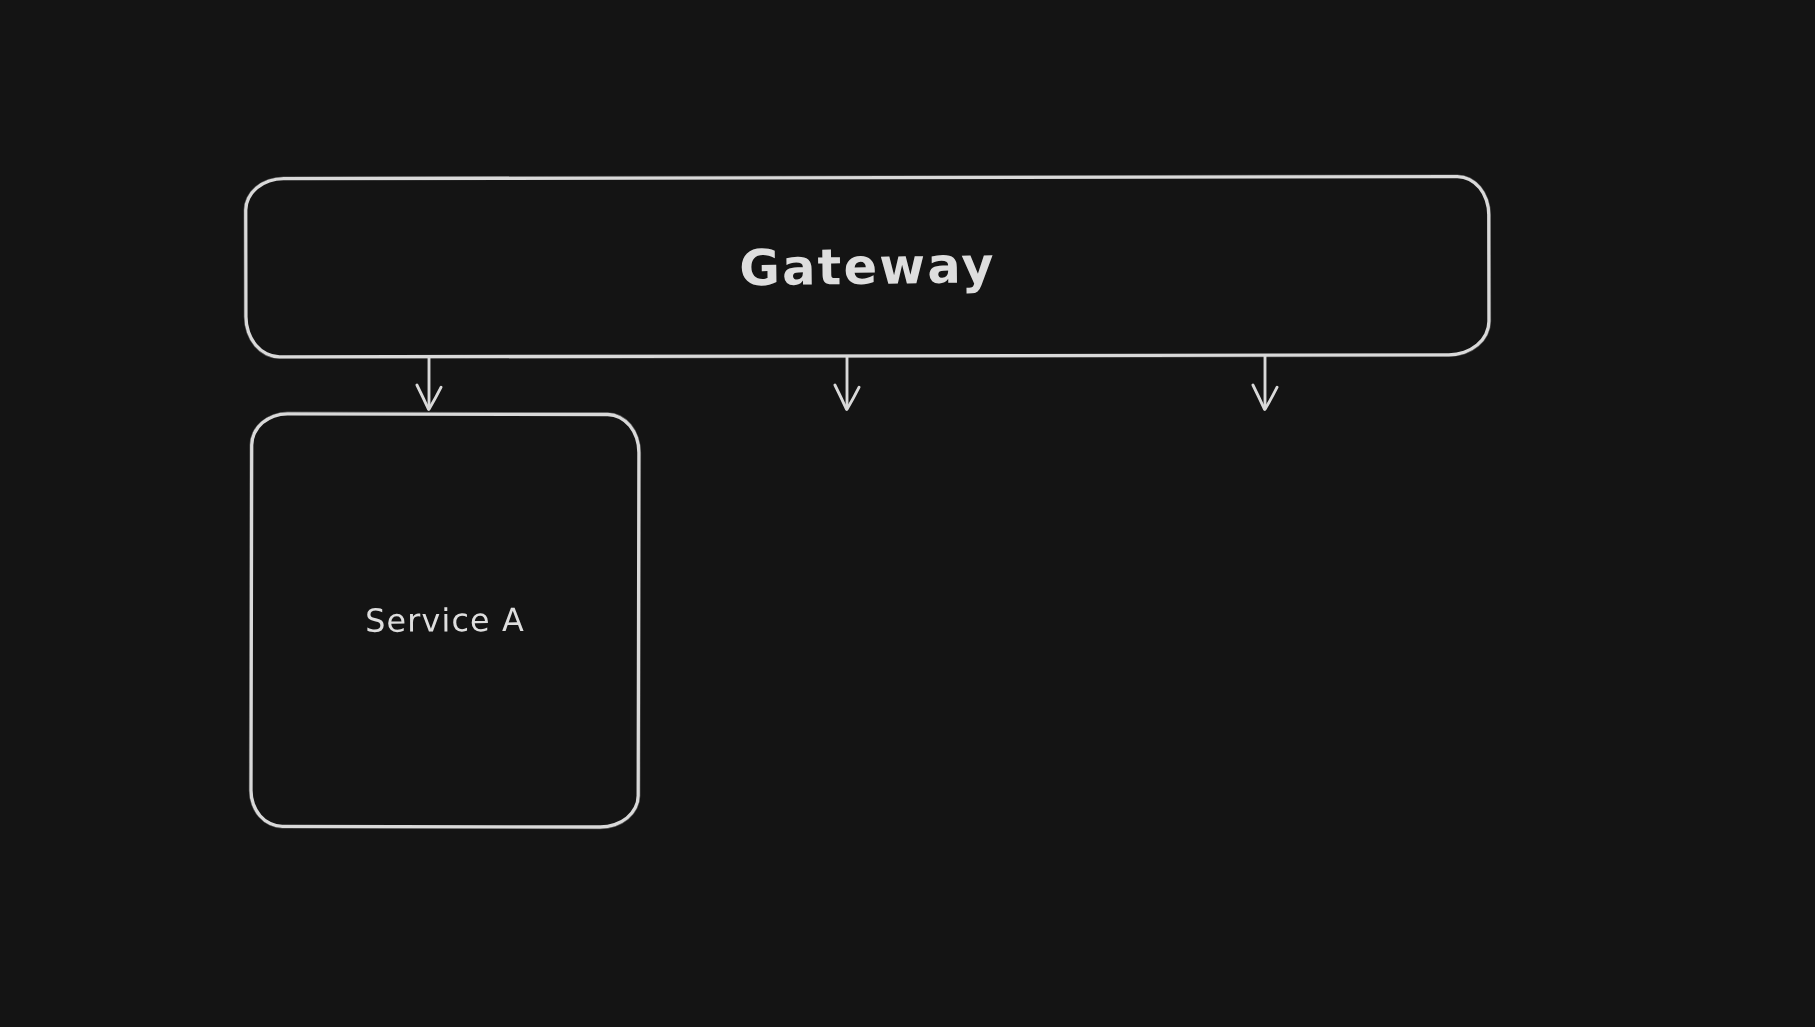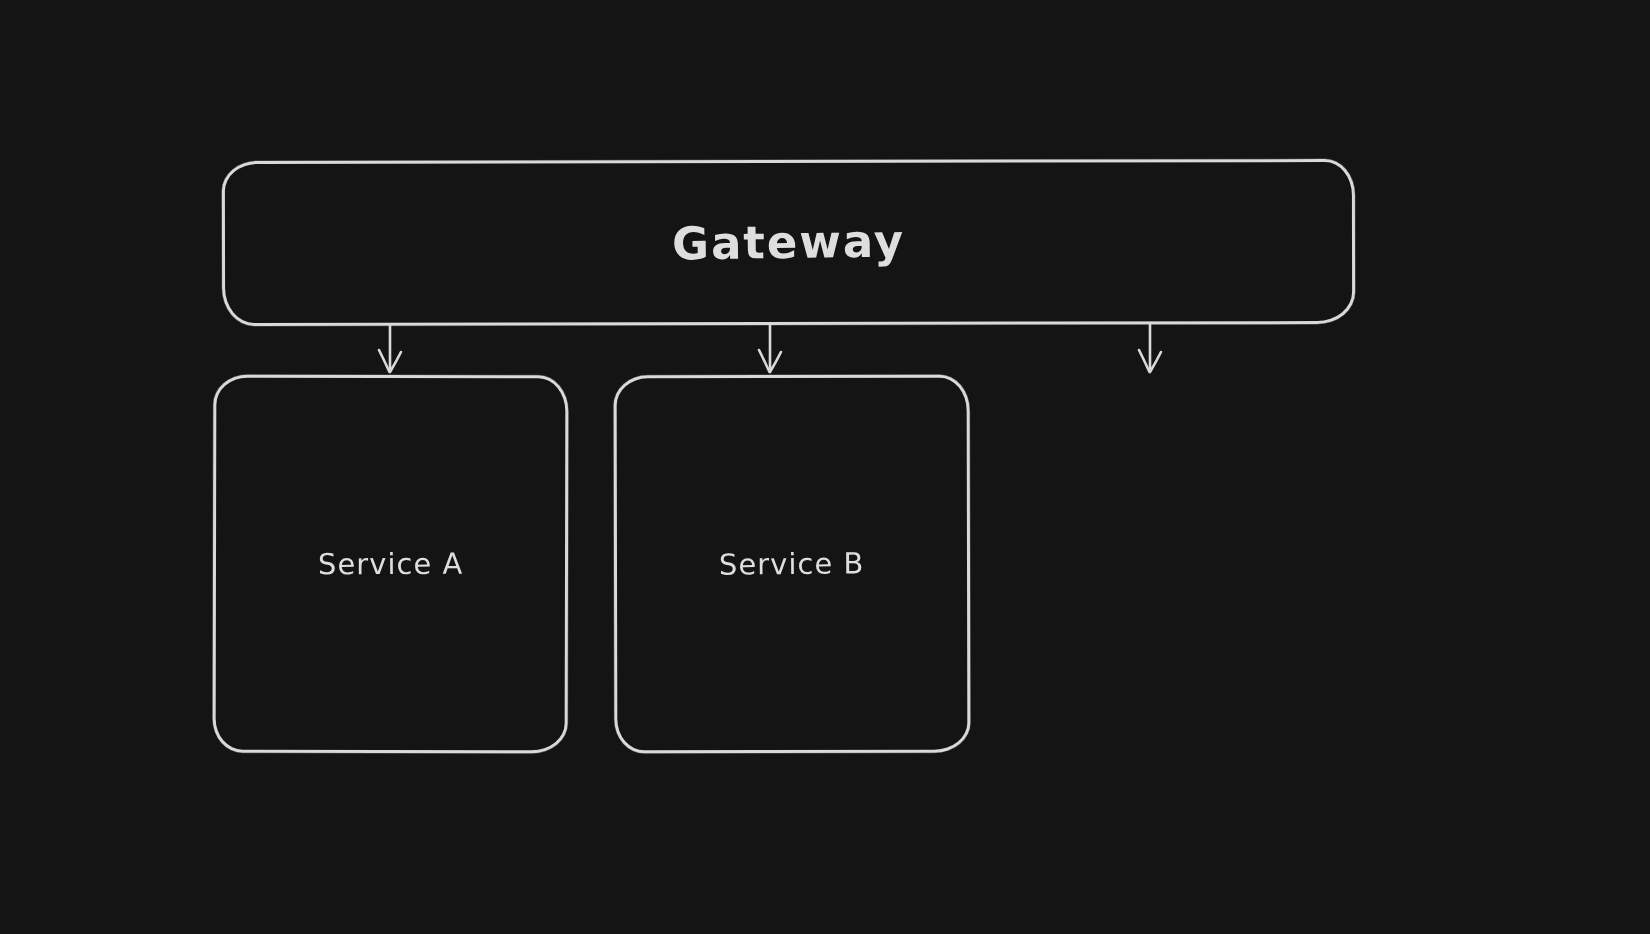--- a/index.html
+++ b/index.html
@@ -44,21 +44,21 @@
   .node-service {
     top: 375px;
     height: 378px;
     border-radius: 34px 30px 36px 30px / 30px 36px 30px 34px;
   }
   .node-service .node-label {
     font-size: 29px;
     letter-spacing: 1px;
     transform: rotate(-0.4deg);
   }
-  .node-service-a { left: 213px; width: 355px; transform: rotate(0.12deg); }
+  .node-service-a { left: 227px; width: 355px; transform: rotate(0.12deg); }
   .node-service-b { left: 614px; width: 356px; transform: rotate(-0.12deg); }
   .node-service-c { left: 1000px; width: 358px; transform: rotate(0.1deg); }
   .arrow {
     position: absolute;
     top: 323px;
     width: 34px;
     height: 52px;
   }
   .arrow svg { display: block; width: 100%; height: 100%; }
   .arrow-a { left: 373px; }
@@ -93,18 +93,15 @@
       <path d="M17,1 L17,48" stroke="#d9d9d9" stroke-width="2.6" fill="none" stroke-linecap="round"></path>
       <path d="M6,27 Q11,37 16.5,49" stroke="#d9d9d9" stroke-width="2.6" fill="none" stroke-linecap="round"></path>
       <path d="M28,29 Q23,39 17,49" stroke="#d9d9d9" stroke-width="2.6" fill="none" stroke-linecap="round"></path>
     </svg>
   </div>
 
   <div class="node node-service node-service-a">
     <span class="node-label">Service A</span>
   </div>
 
-  <div class="node node-service node-service-b">
-    <span class="node-label">Service B</span>
-  </div>
 
 
 </div>
 
 </body></html>

